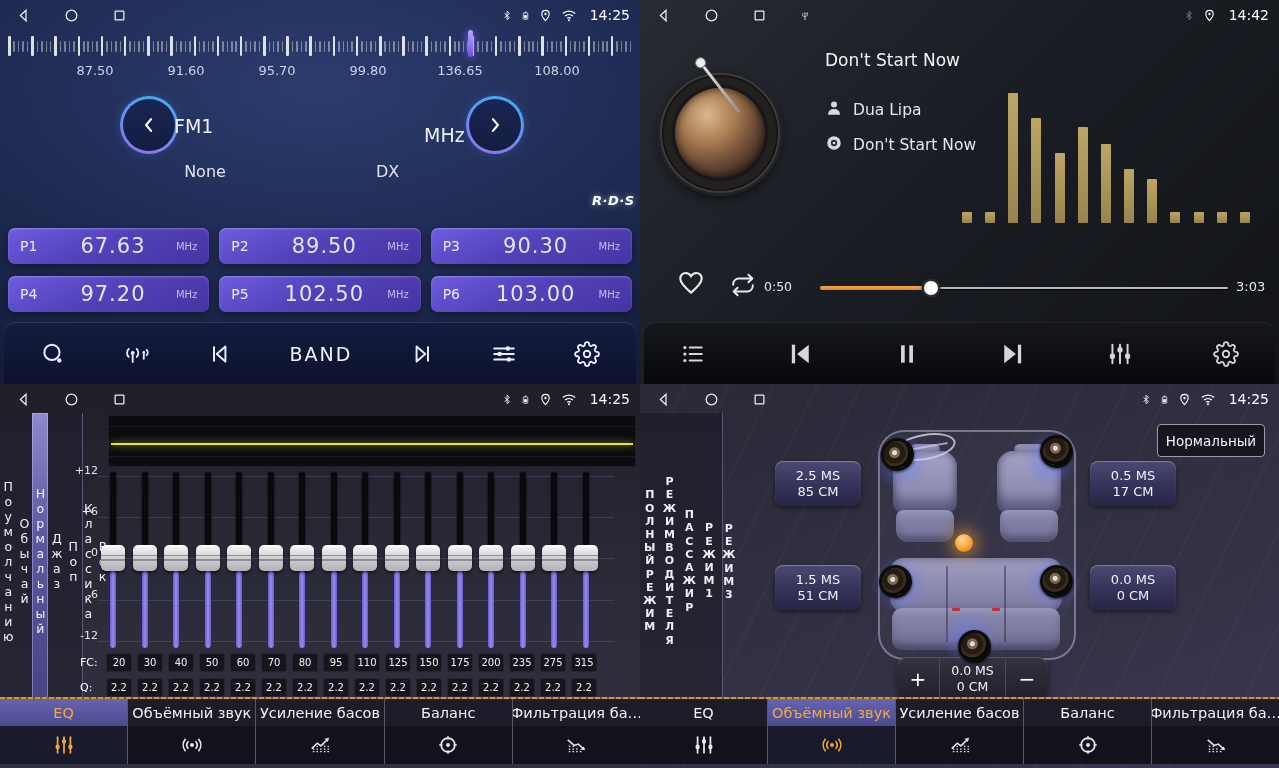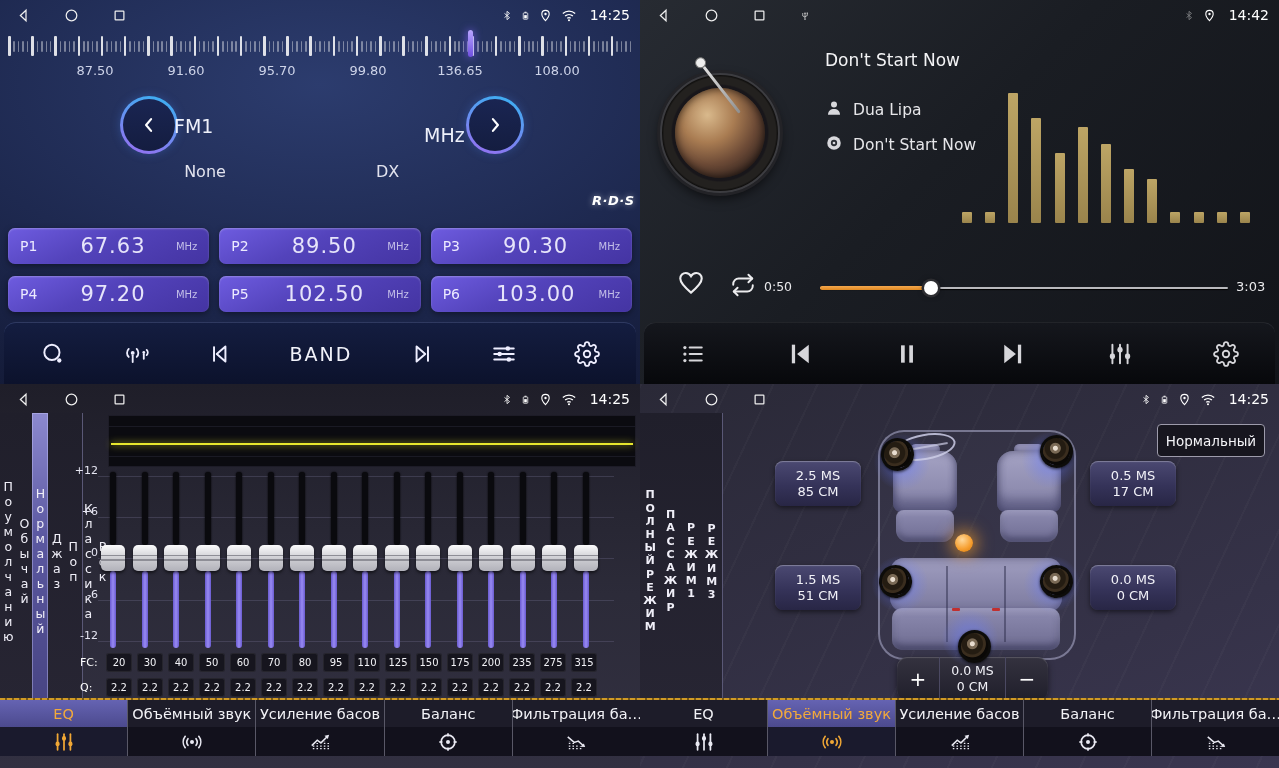--- a/index.html
+++ b/index.html
@@ -107,21 +107,21 @@
   .valrow{position:absolute;left:80px;display:flex;align-items:center;gap:5px}
   #fc-row{top:269px} #q-row{top:294px}
   .rowlab{font-size:11px;color:#fff;width:21px}
   .valbox{width:26px;height:19px;background:#16151e;border-radius:3px;display:flex;align-items:center;justify-content:center;
     font-size:10px;color:#f2f2f6;box-shadow:inset 0 0 0 1px rgba(255,255,255,.07)}
   #eq-pager{position:absolute;left:287px;top:317px;display:flex;gap:15px}
   .pg{width:25px;height:4px;border-radius:2px;background:#55545f}
   .pg.on{background:#eceded}
 
   
-  .tabbar{position:absolute;left:0;bottom:12px;width:100%;height:58px;display:flex;background:#12111c}
+  .tabbar{position:absolute;left:0;bottom:4px;width:100%;height:67px;display:flex;background:#12111c}
   .tabbar::before{content:'';position:absolute;top:0;left:0;right:0;height:2px;z-index:2;
     background:repeating-linear-gradient(90deg,#d09a26 0 5px,#7a5a12 5px 7px)}
   .tab-col{flex:1;display:flex;flex-direction:column;cursor:pointer;min-width:0}
   .tab-col:not(:last-child){border-right:1px solid rgba(205,205,225,.38)}
   .tab-label{height:29px;display:flex;align-items:center;justify-content:center;font-size:14.5px;color:#f2f2f6;
     white-space:nowrap;overflow:hidden;background:#1d1c29;padding-top:2px;box-sizing:border-box}
   .tab-icon{flex:1;display:flex;align-items:center;justify-content:center;background:#12111c;color:#e9e9f2}
   .tab-icon svg{width:22px;height:22px}
   .tab-col.sel .tab-label{background:linear-gradient(180deg,#6765b5,#4c4a8e);color:#f2a93c}
   .tab-col.sel .tab-icon{color:#f0a735;background:#1a1a2d}
@@ -945,20 +945,21 @@
               <path d="M9.3 14.3 a4.6 4.6 0 0 1 5.4 0"></path>
               <circle cx="12" cy="17.3" r="1.6" fill="#fff" stroke="none"></circle>
             </svg>
           </span>
         <span class="s-time">14:25</span>
       </div>
     </div>
 
     <div class="side-list" id="sf-side">
         <div class="side-item mode">ПОЛНЫЙ РЕЖИМ</div>
+        <div class="side-item mode">РЕЖИМ ВОДИТЕЛЯ</div>
         <div class="side-item mode">ПАССАЖИР</div>
         <div class="side-item mode">РЕЖИМ 1</div>
         <div class="side-item mode">РЕЖИМ 3</div>
       </div>
 
     <div id="profile-btn">Нормальный</div>
 
     <div class="delay-btn" id="dly-fl">
       <span>2.5 MS</span>
       <span>85 CM</span>

